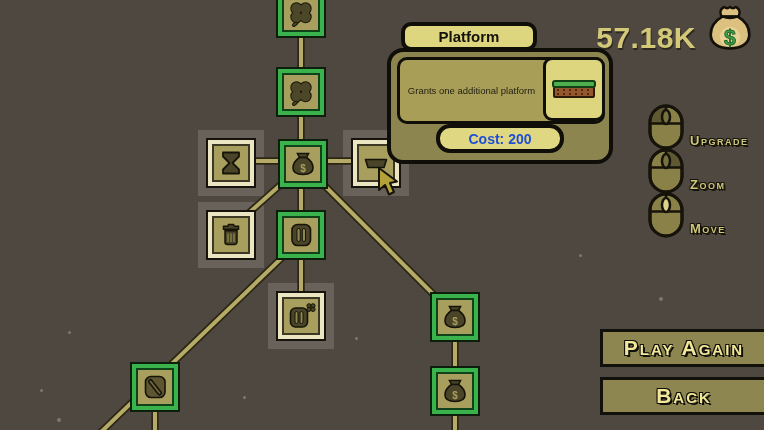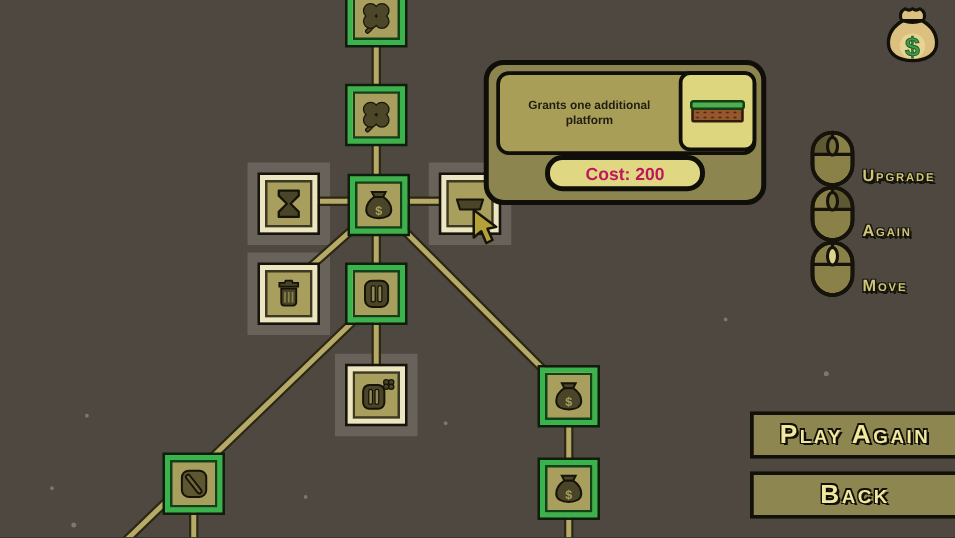--- a/index.html
+++ b/index.html
@@ -25,34 +25,34 @@
   
   .tt-panel { position:absolute; left:387px; top:48px; width:226px; height:116px; box-sizing:border-box;
     background:#8d8550; border:4px solid #0f0e08; border-radius:16px; z-index:5; }
   .tt-tab { position:absolute; left:401px; top:22px; width:136px; height:29px; box-sizing:border-box;
     background:#ded57f; border:4px solid #0f0e08; border-radius:10px; z-index:6;
     display:flex; align-items:center; justify-content:center;
     font-weight:bold; font-size:15px; color:#14130a; }
   .tt-inner { position:absolute; left:397px; top:57px; width:208px; height:67px; box-sizing:border-box;
     background:#a89e58; border:3px solid #0f0e08; border-radius:10px; z-index:6; display:flex; }
   .tt-desc { flex:1; display:flex; align-items:center; justify-content:center; text-align:center;
-    font-size:9.5px; font-weight:bold; color:#201e10; line-height:1.25; padding:0 6px; }
+    font-size:9.5px; font-weight:normal; color:#201e10; line-height:1.25; padding:0 6px; }
   .tt-img { width:62px; height:64px; box-sizing:border-box; margin:-3px -3px 0 0;
     background:#ded67e; border:3px solid #0f0e08; border-radius:9px;
     display:flex; align-items:center; justify-content:center; }
   .sprite { position:relative; width:44px; height:18px; }
   .sprite .grass { position:absolute; left:0; right:0; top:0; height:8px; box-sizing:border-box;
     background:#4fae4e; border:2px solid #123f14; border-radius:3px; }
   .sprite .dirt { position:absolute; left:1px; right:1px; top:6px; height:12px; box-sizing:border-box;
     background:#95582e; border:2px solid #2f1a0b; border-radius:2px;
     background-image:radial-gradient(#55280f 1px, transparent 1.4px); background-size:6px 4px; }
   .tt-cost { position:absolute; left:436px; top:124px; width:128px; height:29px; box-sizing:border-box;
     background:#e0d782; border:4px solid #0f0e08; border-radius:14px; z-index:6;
     display:flex; align-items:center; justify-content:center;
-    font-weight:bold; font-size:14px; color:#be185d; }
+    font-weight:bold; font-size:14px; color:#1d4ed8; }
 
   
   .money-text { position:absolute; top:21px; right:68px; z-index:7;
     font-size:30px; font-weight:bold; color:#d2c878; letter-spacing:0.5px;
     text-shadow:1px 2px 0 rgba(18,16,8,0.55); }
   .money-bag { position:absolute; top:4px; right:6px; z-index:7; }
 
   
   .ctrl-row { position:absolute; z-index:7; display:flex; align-items:center; }
   .ctrl-label { margin-left:6px; margin-top:27px;
@@ -220,31 +220,33 @@
 
   <div class="node green" style="left:132px;top:364px;">
     <svg width="30" height="30" viewBox="0 0 30 30">
       <rect x="5.5" y="4.5" width="19.5" height="21" rx="5.5" fill="#5d5631" stroke="#161408" stroke-width="1.6"></rect>
       <line x1="10.5" y1="9.5" x2="19.5" y2="21" stroke="#161408" stroke-width="5" stroke-linecap="round"></line>
       <line x1="10.5" y1="9.5" x2="19.5" y2="21" stroke="#6e6539" stroke-width="2" stroke-linecap="round"></line>
     </svg>
   </div>
 
   <div class="tt-panel"></div>
+  <div class="tt-tab">Platform</div>
   <div class="tt-inner">
     <div class="tt-desc">Grants one additional platform</div>
     <div class="tt-img">
       <div class="sprite">
         <div class="dirt"></div>
         <div class="grass"></div>
       </div>
     </div>
   </div>
   <div class="tt-cost">Cost: 200</div>
 
+  <div class="money-text">57.18K</div>
   <svg class="money-bag" width="56" height="58" viewBox="0 0 58 60">
     <path d="M20,13 q-3,-7 3,-10 q3,2.5 6,0 q3,2.5 6,0 q6,3 3,10 z" fill="#dcc07f" stroke="#121008" stroke-width="2.5" stroke-linejoin="round"></path>
     <path d="M21,13 h16 c8,4.5 12,10.5 12,18.5 c0,9.5 -8.5,14.5 -20,14.5 c-11.5,0 -20,-5 -20,-14.5 c0,-8 4,-14 12,-18.5 z" fill="#dcc07f" stroke="#121008" stroke-width="2.8" stroke-linejoin="round"></path>
     <circle cx="29" cy="34" r="10.5" fill="#e7d394"></circle>
     <path d="M21,13 q8,3.5 16,0" stroke="#121008" stroke-width="2" fill="none"></path>
     <text x="29" y="42" text-anchor="middle" font-size="22" font-weight="bold" fill="#3f9e49" stroke="#1e5a26" stroke-width="0.8" font-family="Liberation Sans, sans-serif">$</text>
   </svg>
 
   <div class="ctrl-row" style="left:648px;top:104px;">
     <svg width="36" height="46" viewBox="0 0 36 46">
@@ -260,21 +262,21 @@
 
   <div class="ctrl-row" style="left:648px;top:148px;">
     <svg width="36" height="46" viewBox="0 0 36 46">
       <rect x="2" y="2" width="32" height="42" rx="16" fill="#8a8148" stroke="#15130a" stroke-width="3"></rect>
       <path d="M18,3.5 C26,3.5 32.5,10 32.5,18 v1.5 h-14.5 z" fill="#5e5833"></path>
       <line x1="3" y1="19.5" x2="33" y2="19.5" stroke="#15130a" stroke-width="2.5"></line>
       <line x1="18" y1="3" x2="18" y2="10" stroke="#15130a" stroke-width="2.5"></line>
       <ellipse cx="18" cy="13" rx="4" ry="7" fill="#77703f" stroke="#15130a" stroke-width="2.5"></ellipse>
       <rect x="2" y="2" width="32" height="42" rx="16" fill="none" stroke="#15130a" stroke-width="3"></rect>
     </svg>
-    <span class="ctrl-label">Again</span>
+    <span class="ctrl-label">Zoom</span>
   </div>
 
   <div class="ctrl-row" style="left:648px;top:192px;">
     <svg width="36" height="46" viewBox="0 0 36 46">
       <rect x="2" y="2" width="32" height="42" rx="16" fill="#8a8148" stroke="#15130a" stroke-width="3"></rect>
       <line x1="3" y1="19.5" x2="33" y2="19.5" stroke="#15130a" stroke-width="2.5"></line>
       <line x1="18" y1="3" x2="18" y2="10" stroke="#15130a" stroke-width="2.5"></line>
       <ellipse cx="18" cy="13" rx="4" ry="7" fill="#ddd48c" stroke="#15130a" stroke-width="2.5"></ellipse>
       <rect x="2" y="2" width="32" height="42" rx="16" fill="none" stroke="#15130a" stroke-width="3"></rect>
     </svg>

